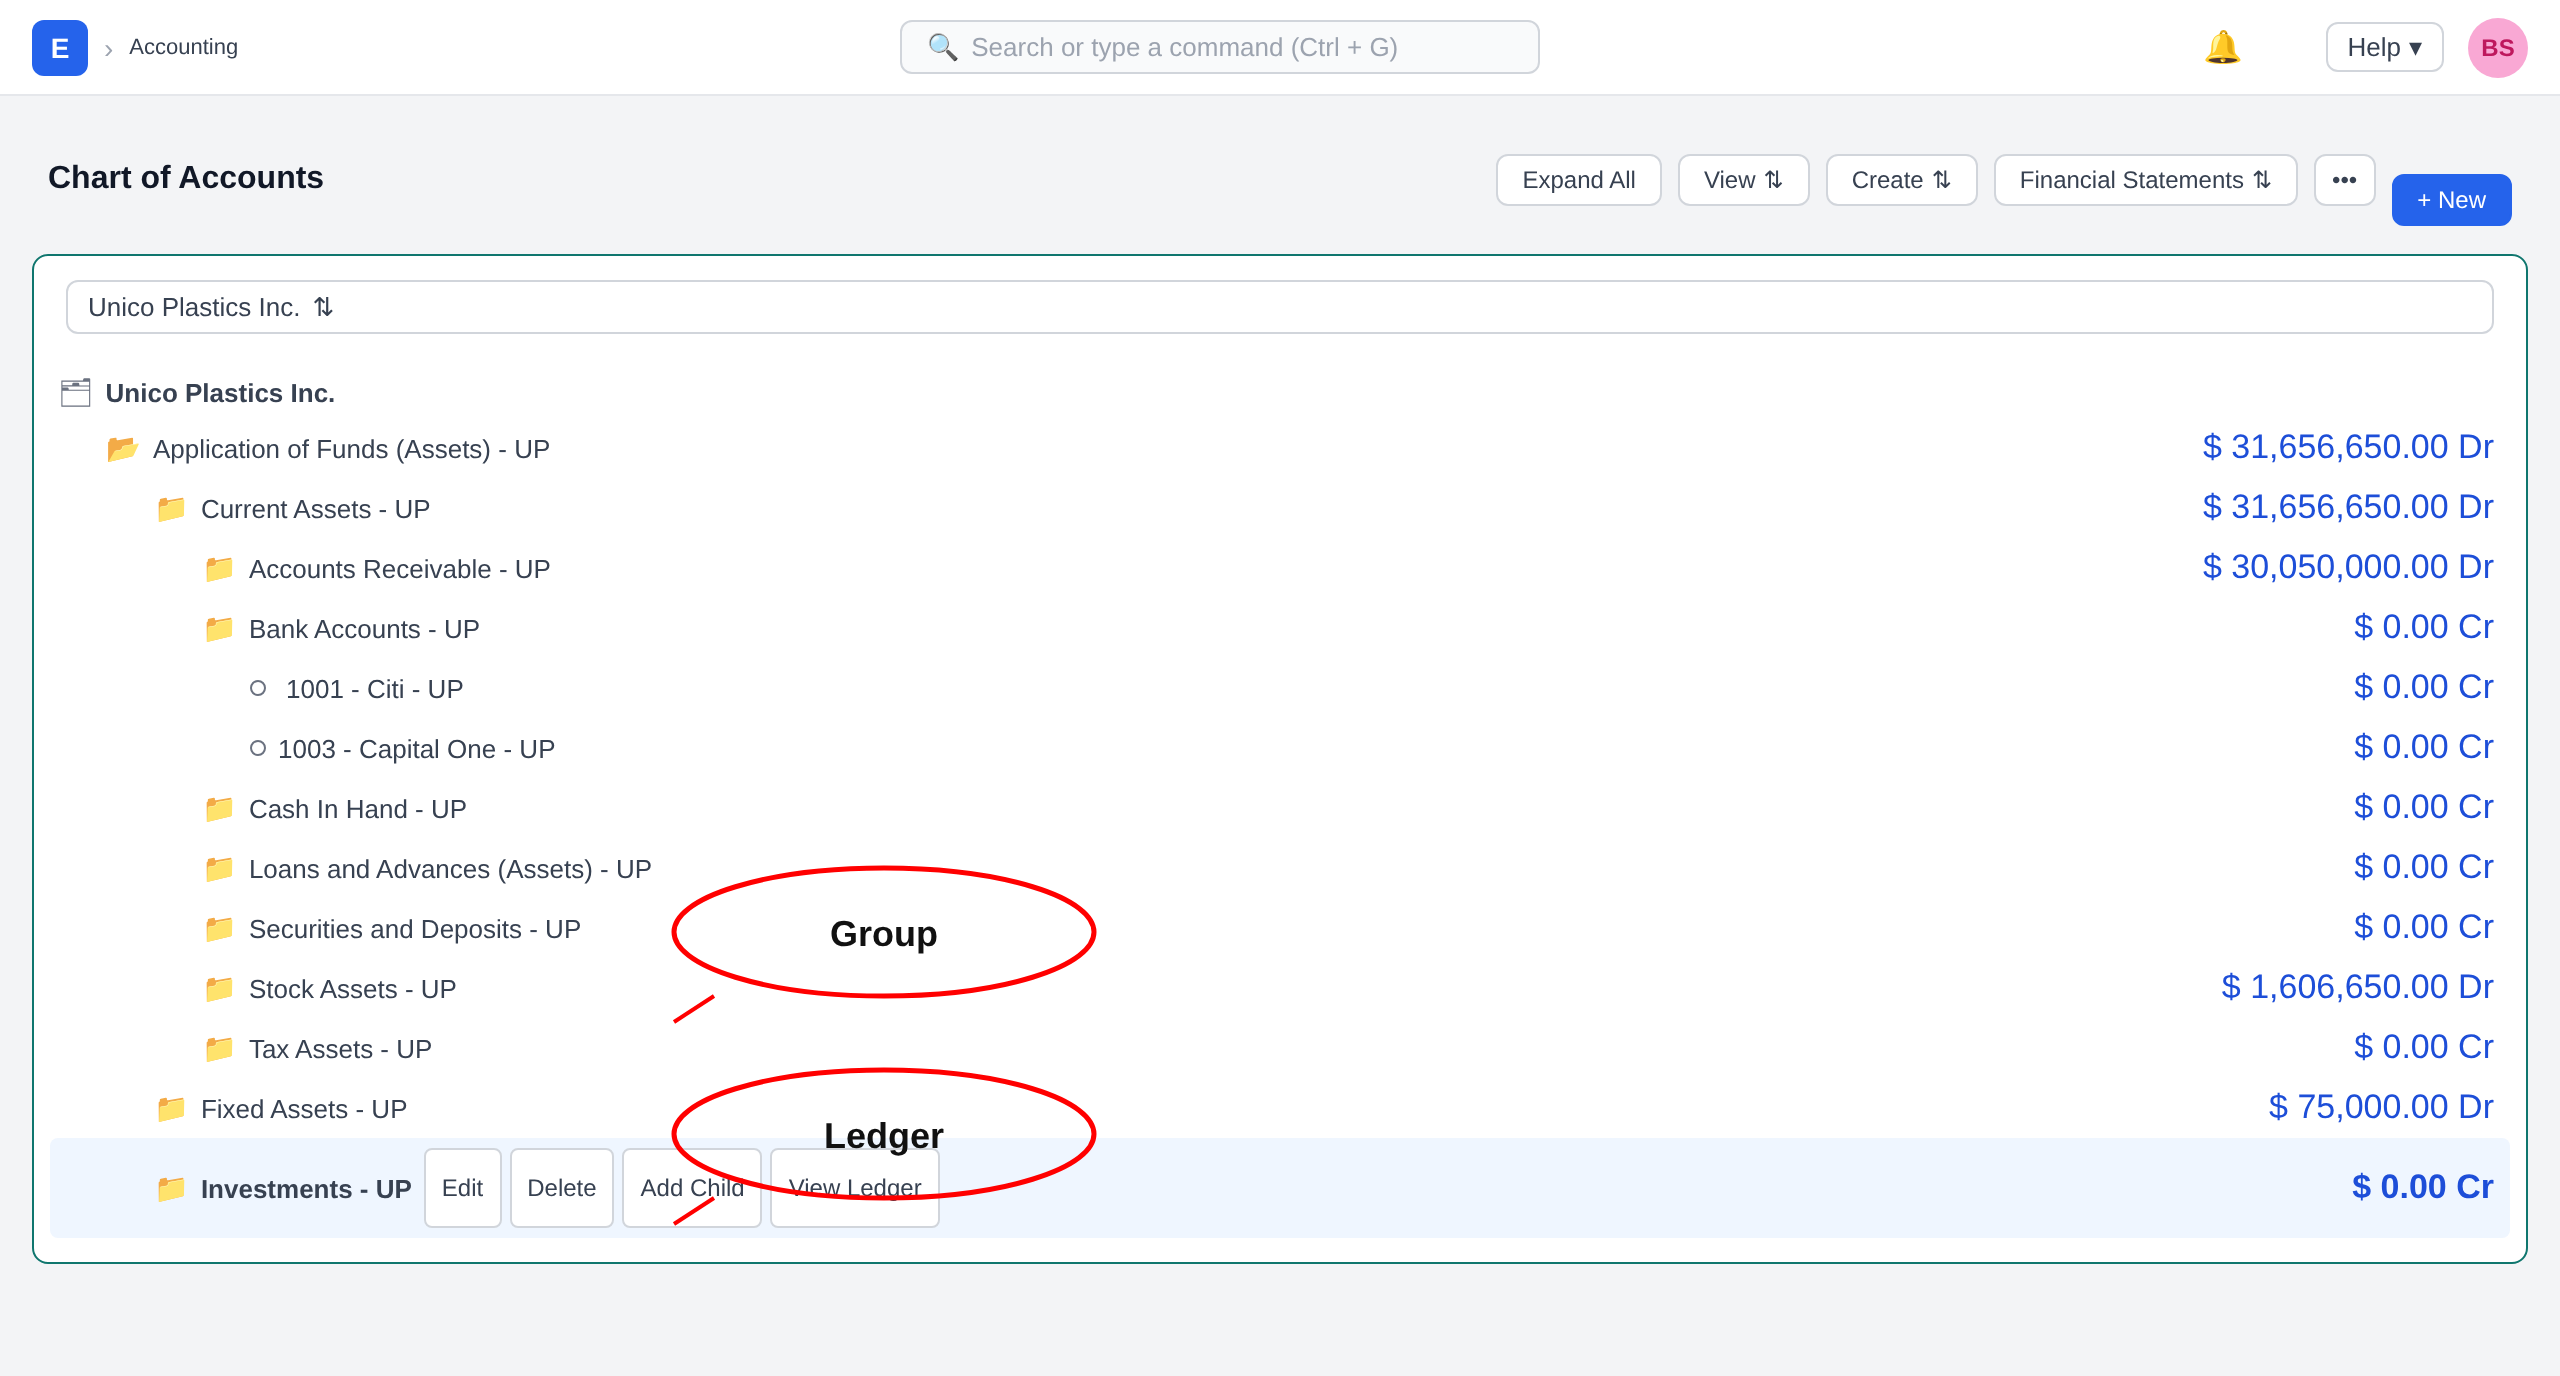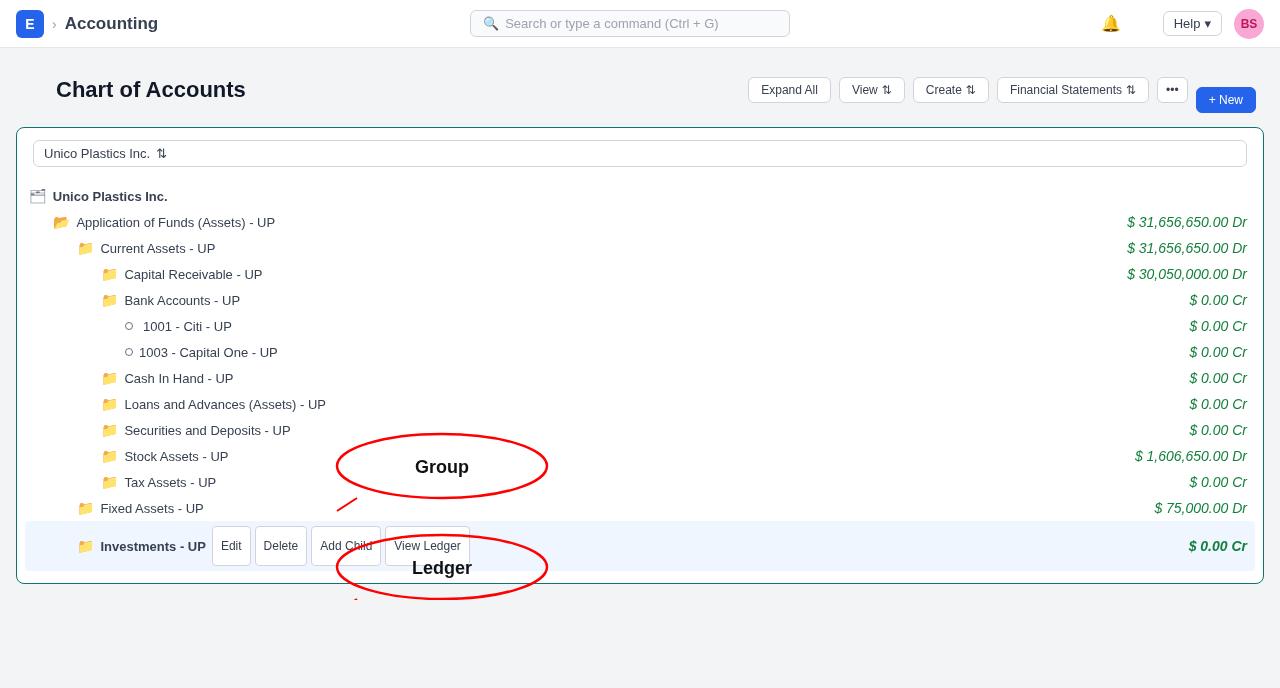--- a/index.html
+++ b/index.html
@@ -10,21 +10,21 @@
       display: flex; align-items: center; justify-content: space-between;
       background: #fff; border-bottom: 1px solid #e5e7eb;
       height: 48px; padding: 0 16px; position: sticky; top: 0; z-index: 100;
     }
     .topnav-left { display: flex; align-items: center; gap: 8px; }
     .app-icon {
       width: 28px; height: 28px; background: #2563eb; border-radius: 6px;
       display: flex; align-items: center; justify-content: center; color: #fff; font-size: 14px; font-weight: 700;
     }
     .breadcrumb-sep { color: #9ca3af; font-size: 14px; }
-    .breadcrumb-text { color: #374151; font-size: 17px; font-weight: bold; }
+    .breadcrumb-text { color: #374151; font-size: 11px; }
     .search-bar {
       display: flex; align-items: center; gap: 6px;
       border: 1px solid #d1d5db; border-radius: 6px; padding: 5px 12px;
       background: #f9fafb; width: 320px; color: #9ca3af; font-size: 13px;
     }
     .topnav-right { display: flex; align-items: center; gap: 12px; }
     .bell-icon { font-size: 16px; color: #6b7280; cursor: pointer; }
     .help-btn {
       display: flex; align-items: center; gap: 4px;
       border: 1px solid #d1d5db; border-radius: 6px; padding: 4px 10px;
@@ -34,21 +34,21 @@
       width: 30px; height: 30px; border-radius: 50%; background: #f9a8d4;
       display: flex; align-items: center; justify-content: center;
       font-size: 12px; font-weight: 600; color: #be185d;
     }
 
     
     .page-header {
       display: flex; align-items: center; justify-content: space-between;
       padding: 18px 24px 14px;
     }
-    .page-title { font-size: 22px; font-weight: 600; color: #111827; margin-left: 32px; }
+    .page-title { font-size: 16px; font-weight: 600; color: #111827; }
     .toolbar { display: flex; align-items: center; gap: 8px; }
     .btn {
       display: flex; align-items: center; gap: 4px;
       border: 1px solid #d1d5db; border-radius: 6px; padding: 5px 12px;
       background: #fff; font-size: 12px; color: #374151; cursor: pointer;
     }
     .btn-primary {
       background: #2563eb; color: #fff; border-color: #2563eb;
       font-weight: 500;
       margin-top: 21px;
@@ -68,21 +68,21 @@
     }
 
     
     .tree { padding: 0 8px; }
     .tree-row {
       display: flex; align-items: center; justify-content: space-between;
       padding: 5px 8px; border-radius: 4px;
     }
     .tree-row.highlighted { background: #eff6ff; }
     .tree-left { display: flex; align-items: center; gap: 6px; }
-    .tree-right { font-size: 14px; color: #15803d; white-space: nowrap; font-style: italic; }
+    .tree-right { font-size: 17px; color: #1d4ed8; white-space: nowrap; }
 
     .indent-0 { padding-left: 4px; }
     .indent-1 { padding-left: 28px; }
     .indent-2 { padding-left: 52px; }
     .indent-3 { padding-left: 76px; }
     .indent-4 { padding-left: 100px; }
 
     .folder-icon { font-size: 14px; color: #6b7280; }
     .circle-icon { width: 8px; height: 8px; border-radius: 50%; border: 1.5px solid #6b7280; display: inline-block; }
     .row-label { font-size: 13px; color: #374151; }
@@ -201,21 +201,21 @@
           <div class="tree-left">
             <span class="folder-icon">📁</span>
             <span class="row-label">Current Assets - UP</span>
           </div>
           <div class="tree-right">$ 31,656,650.00 Dr</div>
         </div>
 
         <div class="tree-row indent-3">
           <div class="tree-left">
             <span class="folder-icon">📁</span>
-            <span class="row-label">Capital Receivable - UP</span>
+            <span class="row-label">Accounts Receivable - UP</span>
           </div>
           <div class="tree-right">$ 30,050,000.00 Dr</div>
         </div>
 
         <div class="tree-row indent-3">
           <div class="tree-left">
             <span class="folder-icon">📁</span>
             <span class="row-label">Bank Accounts - UP</span>
           </div>
           <div class="tree-right">$ 0.00 Cr</div>

